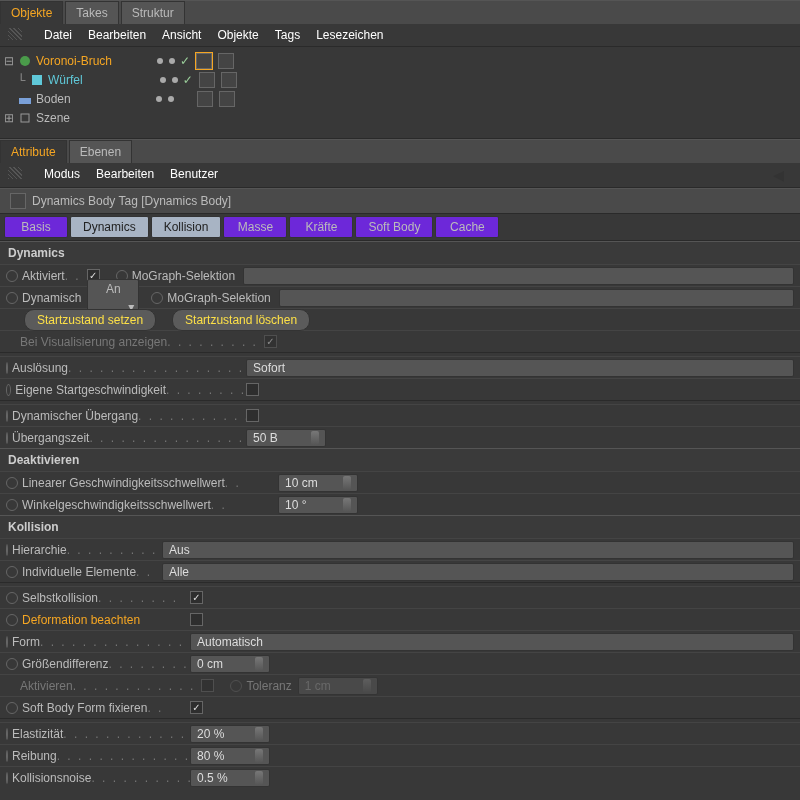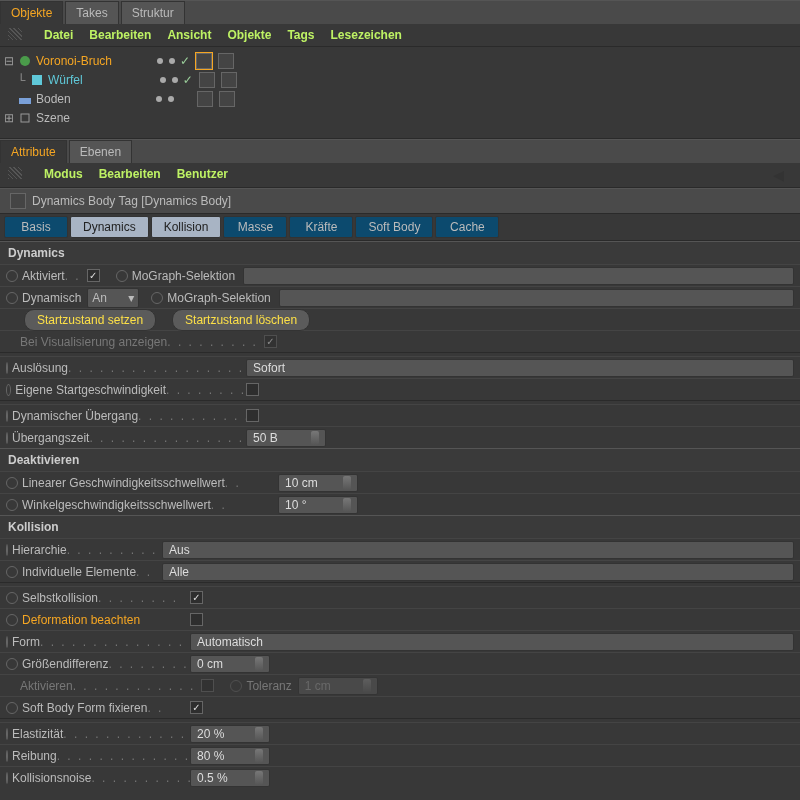--- a/index.html
+++ b/index.html
@@ -1,49 +1,49 @@
 <!DOCTYPE html>
 <html><head>
 <meta charset="utf-8">
 <style>
 * { margin:0; padding:0; box-sizing:border-box; font-family:Arial,sans-serif; font-size:12px; }
 body { background:#383838; color:#bbb; width:800px; height:800px; overflow:hidden; }
 .tabs { display:flex; background:#4a4a4a; border-top:1px solid #555; }
 .tab { padding:4px 10px; background:#555; border:1px solid #333; border-bottom:none; margin-right:2px; cursor:pointer; color:#bbb; }
 .tab.active { background:#383838; color:#f5a623; }
 .menubar { display:flex; background:#383838; padding:4px 8px; gap:16px; border-bottom:1px solid #2a2a2a; }
-.menu-item { cursor:pointer; color:#bef264;font-weight:bold; }
+.menu-item { cursor:pointer; color:#ffffff; }
 .grip { width:14px; height:12px; background:repeating-linear-gradient(45deg,#555,#555 1px,#383838 1px,#383838 3px); margin-right:6px; }
 .tree { padding:4px; border-bottom:1px solid #2a2a2a; }
 .tree-row { display:flex; align-items:center; height:19px; gap:4px; }
 .exp { width:10px; color:#999; text-align:center; cursor:pointer; }
 .obj-icon { width:14px; height:14px; display:inline-block; }
 .sel { color:#f5a623; }
 .cyan { color:#5fc8d8; }
 .dots { width:6px; height:6px; border-radius:50%; display:inline-block; margin:0 1px; }
 .d1 { background:#aaa; } .d2 { background:#aaa; }
 .chk-on { color:#9c9; }
 .tag-icon { width:16px; height:16px; border:1px solid #666; background:#444; display:inline-block; margin-left:2px; }
 .tag-sel { outline:1px solid #f5a623; }
 .attr-tabs { display:flex; background:#383838; padding:2px 4px; gap:2px; border-bottom:1px solid #2a2a2a; }
-.atab { background:#0c4a6e; color:#bbb; padding:3px 12px; border:1px solid #333; border-radius:2px; min-width:64px; text-align:center; cursor:pointer; }
+.atab { background:#6d28d9; color:#bbb; padding:3px 12px; border:1px solid #333; border-radius:2px; min-width:64px; text-align:center; cursor:pointer; }
 .atab.sel { background:#a8b4c4; color:#222; }
 .header-bar { background:#4a4a4a; padding:4px 8px; display:flex; align-items:center; gap:6px; border-top:1px solid #555; border-bottom:1px solid #2a2a2a; }
 .section-hdr { background:#3a3a3a; padding:4px 8px; font-weight:bold; color:#ccc; border-top:1px solid #555; }
 .prow { display:flex; align-items:center; padding:2px 6px; height:22px; border-top:1px solid #444; }
 .pdot { width:12px; height:12px; border:1px solid #666; border-radius:50%; margin-right:4px; }
 .plabel { flex:0 0 auto;text-align:right; }
 .dots-fill { flex:0 0 auto; letter-spacing:2px; color:#777; overflow:hidden; }
 .porange { color:#f5a623; }
 .chkbox { width:13px; height:13px; border:1px solid #666; background:#2e2e2e; display:inline-flex; align-items:center; justify-content:center; font-size:10px; color:#ddd; }
 .fld { background:#555; border:1px solid #333; color:#ddd; padding:2px 6px; height:18px; display:flex; align-items:center; border-radius:2px; }
 .drp { width:520px; }
 .num { width:80px; justify-content:space-between; }
 .spin { width:8px; height:14px; background:linear-gradient(#777,#555); border-radius:2px; }
-.sel-box { background:#555; border:1px solid #333; padding:2px 4px; display:flex; align-items:center; gap:4px; border-radius:2px; }
+.sel-box { background:#555; border:1px solid #333; padding:2px 4px; display:flex; align-items:center; gap:4px; border-radius:2px;flex-direction:column; }
 .btn { background:#5b5b5b; border:1px solid #333; color:#fde047; padding:3px 12px; border-radius:10px; cursor:pointer; }
 .lbl-col { width:240px; display:flex; align-items:center; }
 .lbl-col-wide { width:272px; display:flex; align-items:center; }
 .indent { margin-left:14px; }
 .arrow-r { margin-left:auto; padding-right:8px; color:#333; font-size:14px; }
 svg { display:block; }
 </style>
 </head>
 <body>
 

